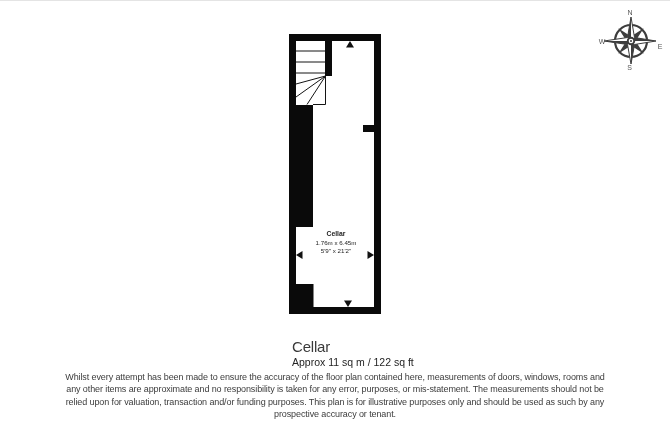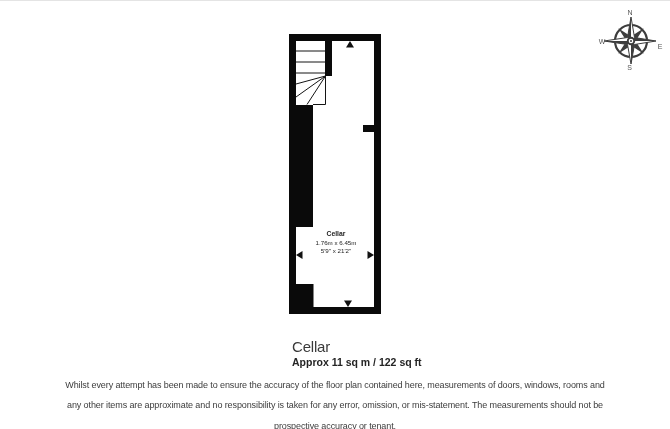--- a/index.html
+++ b/index.html
@@ -20,29 +20,29 @@
   .compass-wrap{
     position:absolute;left:592px;top:6px;width:78px;height:68px;
   }
   .room-title{
     position:absolute;left:292px;top:339px;
     font-size:15px;line-height:16px;color:#3a3a3a;
     letter-spacing:-0.2px;white-space:nowrap;
   }
   .room-area{
     position:absolute;left:292px;top:356px;
-    font-size:10.5px;line-height:12px;font-weight:bold;color:#242424;
+    font-size:10.5px;line-height:12px;font-weight:normal;color:#242424;
     white-space:nowrap;
   }
   .disclaimer{
     position:absolute;left:0;top:371px;width:670px;
     text-align:center;color:#3c3c3c;
     font-size:9px;line-height:12.4px;letter-spacing:-0.1px;
   }
-  .disclaimer div{white-space:nowrap;margin-top:8px;}
+  .disclaimer div{white-space:nowrap;}
 </style>
 </head>
 <body>
 
 <div class="hairline-top"></div>
 
 <div class="floorplan-wrap">
   <svg width="92" height="280" viewBox="0 0 92 280" xmlns="http://www.w3.org/2000/svg">
 
     <rect x="0" y="0" width="92" height="280" fill="#0a0a0a"></rect>
@@ -108,15 +108,16 @@
       <text x="10" y="38">W</text>
     </g>
   </svg>
 </div>
 
 <div class="room-title">Cellar</div>
 <div class="room-area">Approx 11 sq m / 122 sq ft</div>
 
 <div class="disclaimer">
   <div>Whilst every attempt has been made to ensure the accuracy of the floor plan contained here, measurements of doors, windows, rooms and</div>
-  <div>any other items are approximate and no responsibility is taken for any error, omission, or mis-statement. The measurements should not be</div>
+  <div>any other items are approximate and no responsibility is taken for any error, purposes, or mis-statement. The measurements should not be</div>
+  <div>relied upon for valuation, transaction and/or funding purposes. This plan is for illustrative purposes only and should be used as such by any</div>
   <div>prospective accuracy or tenant.</div>
 </div>
 
 </body></html>

